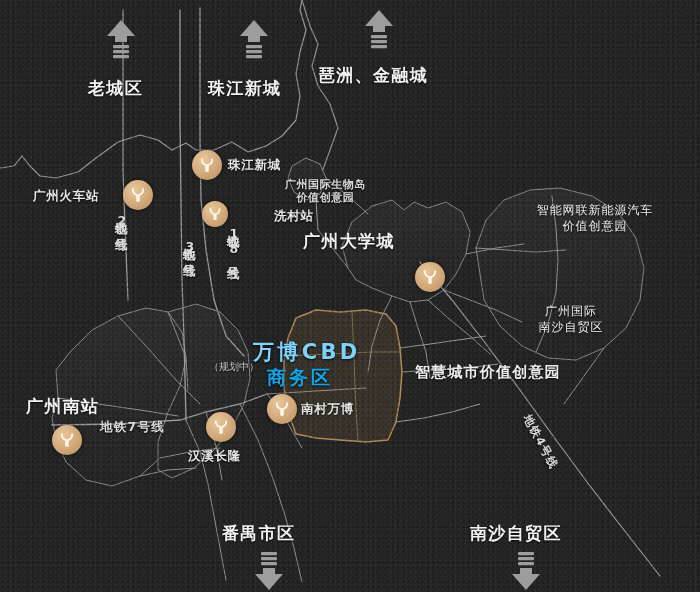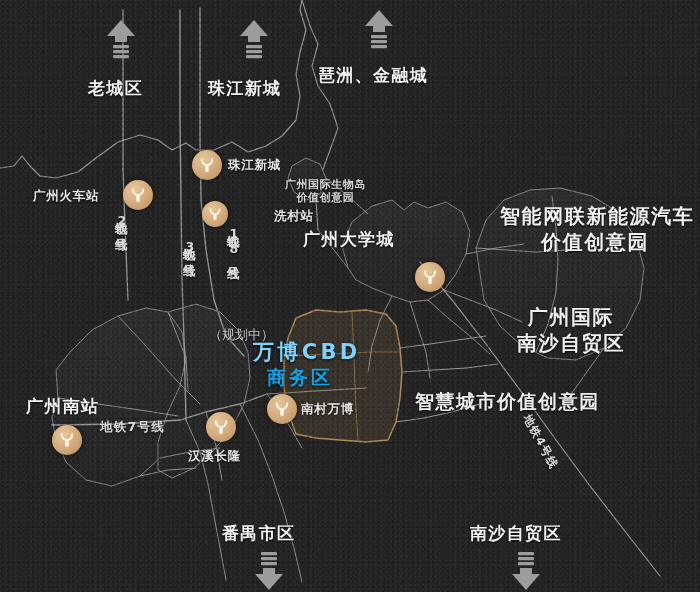--- a/index.html
+++ b/index.html
@@ -30,31 +30,31 @@
 
   .lbl{
     position:absolute;
     white-space:nowrap;
     color:#e9e9e9;
     letter-spacing:.08em;
     line-height:1.22;
     text-shadow:0 1px 2px rgba(0,0,0,.85);
   }
   .lbl.district{font-size:17px;font-weight:bold;color:#f2f2f2;}
-  .lbl.zone{font-size:19px;font-weight:bold;color:#ededed;text-align:center;margin-top:27px;}
+  .lbl.zone{font-size:15px;font-weight:bold;color:#ededed;text-align:center;}
   .lbl.zone-sm{font-size:11px;font-weight:bold;color:#d8d8d8;text-align:center;letter-spacing:.05em;}
   .lbl.station{font-size:12.5px;color:#e6e6e6;font-weight:bold;letter-spacing:.06em;}
   .lbl.line{font-size:12.5px;color:#dcdcdc;font-weight:bold;letter-spacing:.10em;}
   .lbl.line.vert{writing-mode:vertical-rl;text-orientation:upright;letter-spacing:.02em;}
-  .lbl.line-note{font-size:13px;color:#c9c9c9;letter-spacing:0;}
+  .lbl.line-note{font-size:10px;color:#c9c9c9;letter-spacing:0;margin-top:34px;}
   .lbl.cbd-main{font-size:21px;letter-spacing:.16em;color:#7dd3fc;font-weight:bold;
                 text-shadow:0 1px 3px rgba(0,0,0,.9);}
   .lbl.cbd-sub{font-size:19px;letter-spacing:.16em;color:#0ea5e9;font-weight:bold;
                text-shadow:0 1px 3px rgba(0,0,0,.9);}
-  .lbl.big-zone{font-size:20px;font-weight:bold;color:#f0f0f0;text-align:center;line-height:1.30;}
+  .lbl.big-zone{font-size:12px;font-weight:normal;color:#f0f0f0;text-align:center;line-height:1.30;}
 
   
   .station-dot{
     position:absolute;
     width:30px;height:30px;border-radius:50%;
     background:radial-gradient(circle at 38% 32%, #e6c79c 0%, #d4ac7d 48%, #b98f5f 100%);
     box-shadow:0 0 5px rgba(0,0,0,.55);
     display:flex;align-items:center;justify-content:center;
   }
   .station-dot.sm{width:26px;height:26px;}
@@ -224,21 +224,21 @@
   <div class="lbl district" style="left:208px;top:78px;">珠江新城</div>
   <div class="lbl district" style="left:318px;top:65px;">琶洲、金融城</div>
   <div class="lbl district" style="left:222px;top:523px;">番禺市区</div>
   <div class="lbl district" style="left:470px;top:523px;">南沙自贸区</div>
 
   <div class="lbl zone-sm" style="left:285px;top:178px;">
     <div>广州国际生物岛</div>
     <div>价值创意园</div>
   </div>
 
-  <div class="lbl district" style="left:303px;top:231px;font-family:Liberation Mono, monospace;">广州大学城</div>
+  <div class="lbl district" style="left:303px;top:231px;">广州大学城</div>
 
   <div class="lbl big-zone" style="left:500px;top:203px;width:190px;">
     <div>智能网联新能源汽车</div>
     <div>价值创意园</div>
   </div>
 
   <div class="lbl big-zone" style="left:496px;top:283px;width:150px;margin-top:21px;">
     <div>广州国际</div>
     <div>南沙自贸区</div>
   </div>

